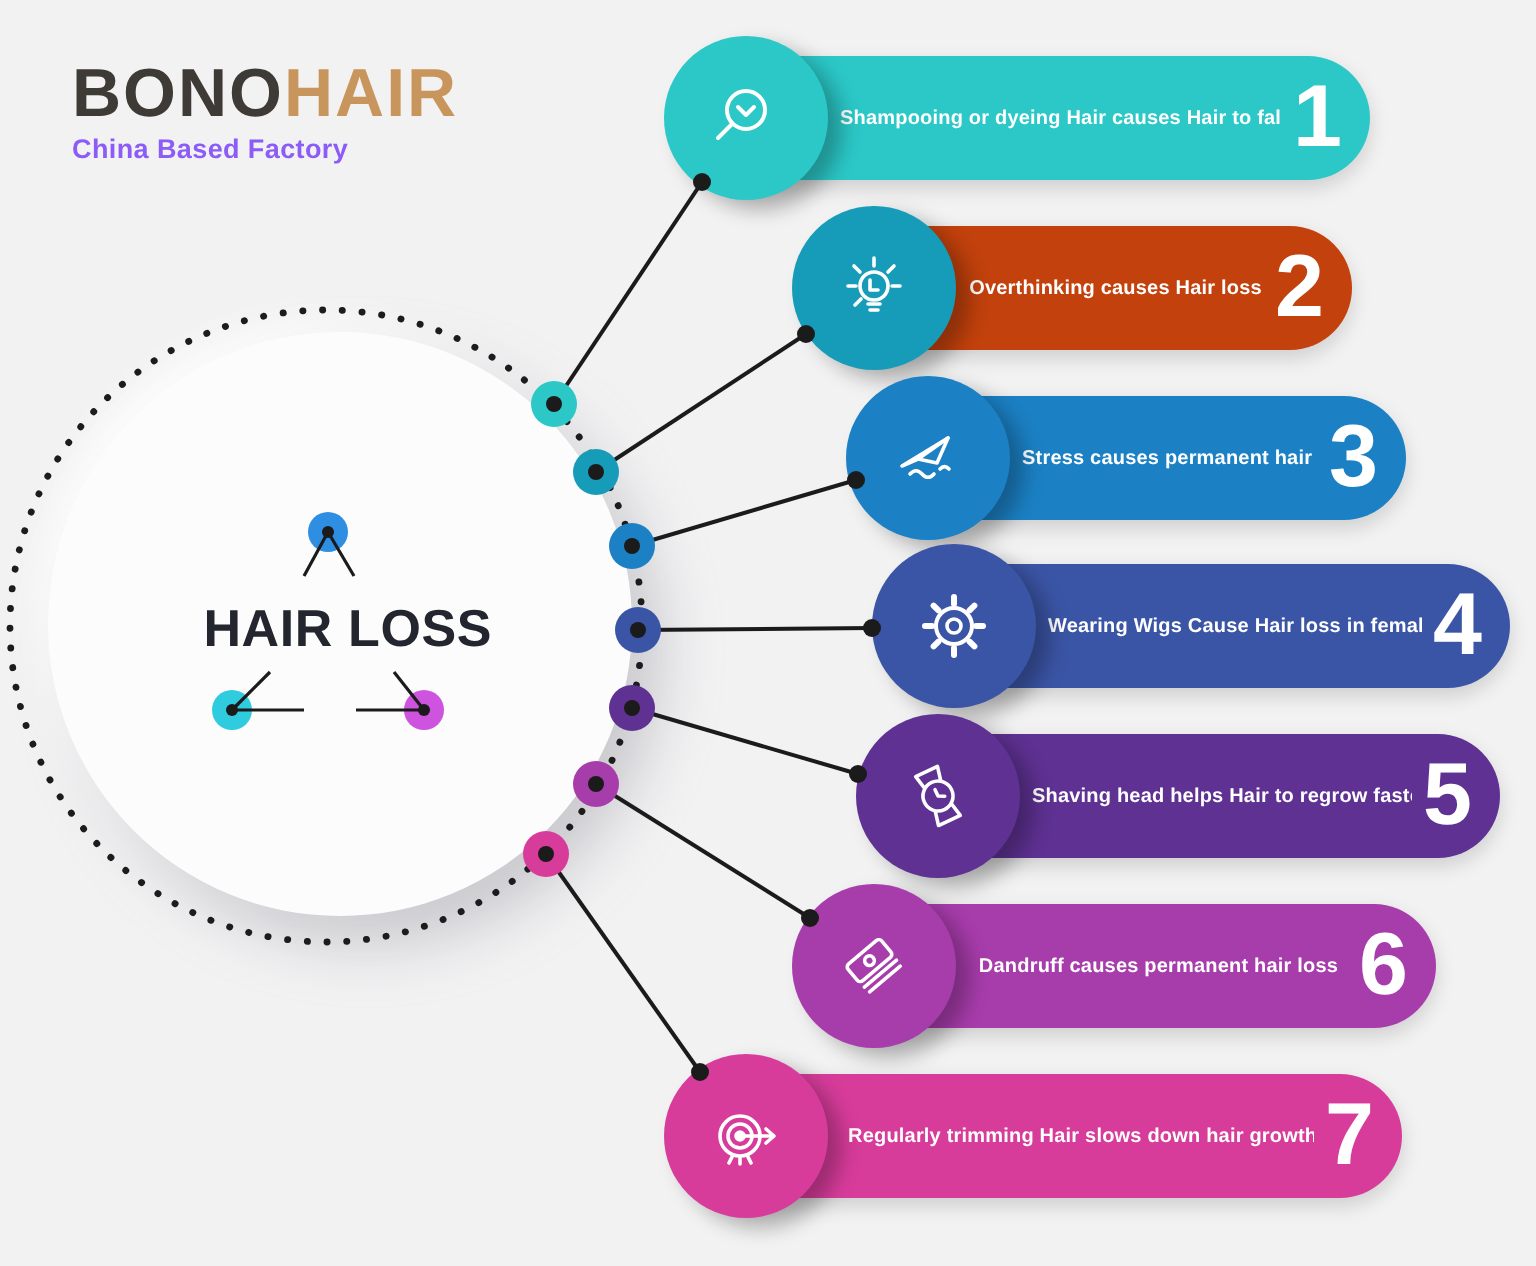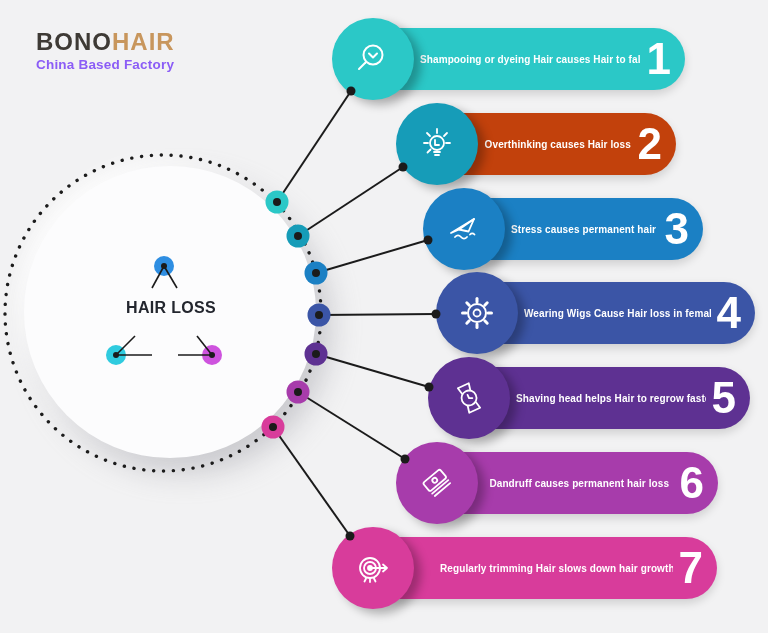--- a/index.html
+++ b/index.html
@@ -5,34 +5,34 @@
   html,body{margin:0;padding:0;}
   body{
     width:768px;height:633px;position:relative;overflow:hidden;
     background:#F2F2F3;
     font-family:"Liberation Sans", sans-serif;
   }
   .canvas{position:absolute;inset:0;}
 
   
   .logo{position:absolute;left:36px;top:30px;z-index:6;}
-  .logo-name{font-size:24px;font-weight:700;letter-spacing:1px;line-height:1;}
+  .logo-name{font-size:34px;font-weight:700;letter-spacing:1px;line-height:1;}
   .logo-name .p1{color:#3E3A35;}
   .logo-name .p2{color:#C8965C;}
   .logo-tagline{font-size:13.5px;font-weight:700;color:#8b5cf6;margin-top:3px;letter-spacing:0.2px;}
 
   
   .hub-circle{
     position:absolute;left:24px;top:166px;width:292px;height:292px;border-radius:50%;
     background:#FCFCFD;z-index:1;
     box-shadow:14px 14px 30px rgba(150,150,160,0.45), -6px -6px 16px #ffffff;
   }
   .hub-title{
-    position:absolute;left:96px;top:299px;width:150px;text-align:center;z-index:2;
-    font-size:16px;font-weight:800;color:#23262E;letter-spacing:0.3px;
+    position:absolute;left:96px;top:299px;width:150px;text-align:right;z-index:2;
+    font-size:26px;font-weight:800;color:#23262E;letter-spacing:0.3px;
   }
 
   
   .decor{position:absolute;left:0;top:0;z-index:4;pointer-events:none;}
 
   
   .row{position:absolute;z-index:3;}
   .capsule{
     position:absolute;height:62px;border-radius:31px;
     display:flex;align-items:center;
@@ -225,21 +225,21 @@
           <rect x="9" y="11" width="22" height="11" rx="2"></rect>
           <circle cx="20" cy="16.5" r="2.4"></circle>
           <path d="M9.5 25 H30.5"></path>
           <path d="M10 28.5 H30"></path>
         </g>
       </svg>
     </div>
   </div>
 
   <div class="row">
-    <div class="capsule" style="left: 370px; top: 537px; width: 347px; background: rgb(216, 60, 155);">
+    <div class="capsule" style="left: 354px; top: 537px; width: 347px; background: rgb(216, 60, 155);">
       <div class="cap-text">Regularly trimming Hair slows down hair growth</div>
       <div class="cap-number">7</div>
     </div>
     <div class="icon-circle" style="left: 332px; top: 527px; background: rgb(216, 60, 155);">
       <svg width="40" height="40" viewBox="0 0 40 40" fill="none" stroke="#fff" stroke-width="1.8" stroke-linecap="round" stroke-linejoin="round">
         <circle cx="17" cy="20" r="10"></circle>
         <circle cx="17" cy="20" r="6"></circle>
         <circle cx="17" cy="20" r="2" fill="#fff"></circle>
         <path d="M17 20 H33"></path>
         <path d="M30 16.5 L34 20 L30 23.5"></path>

